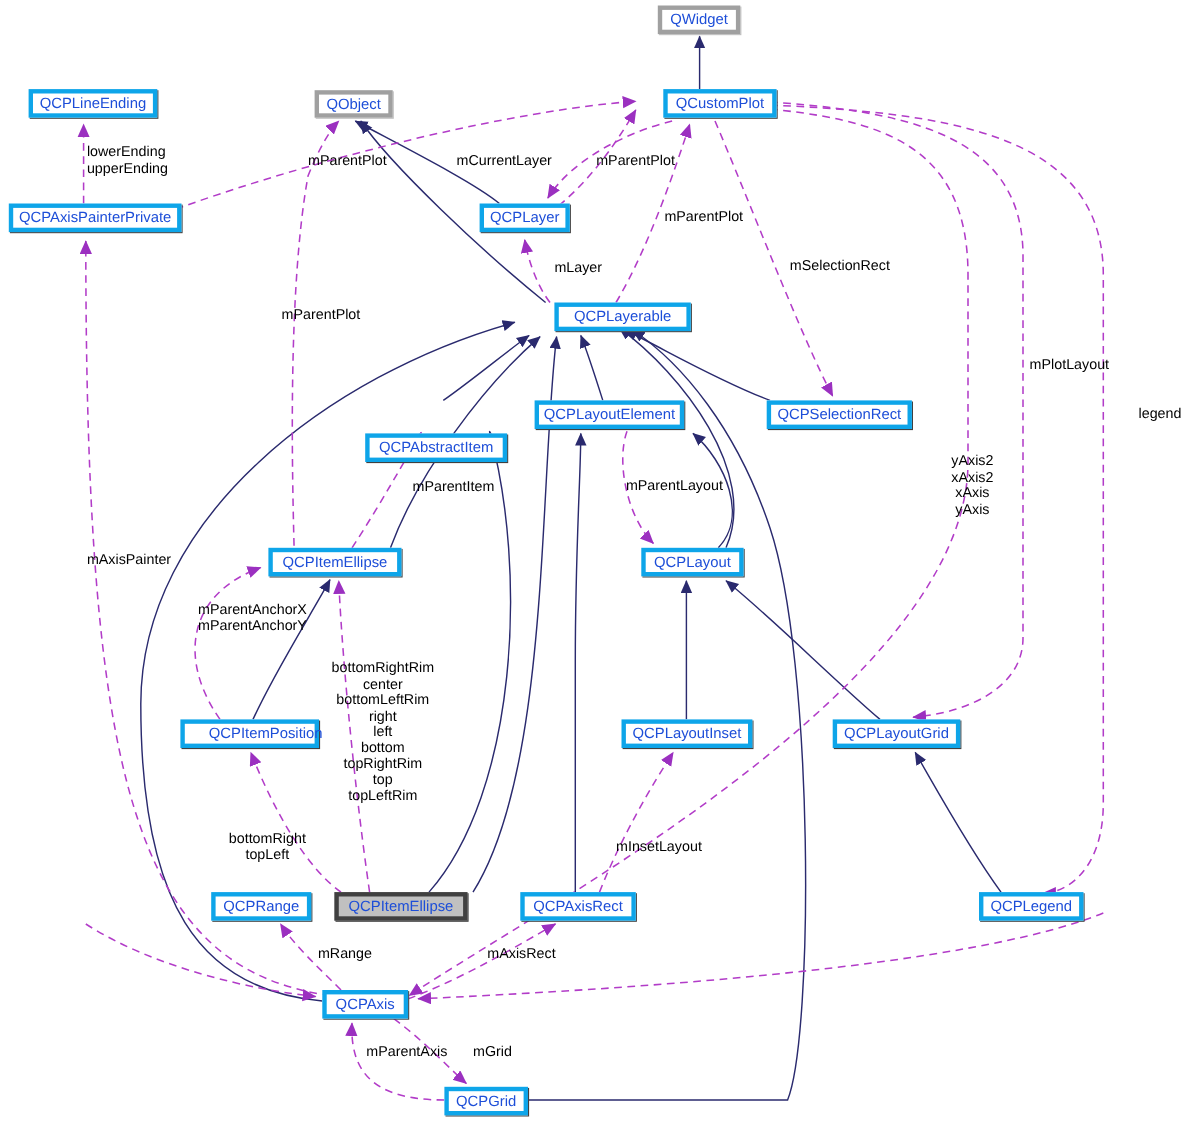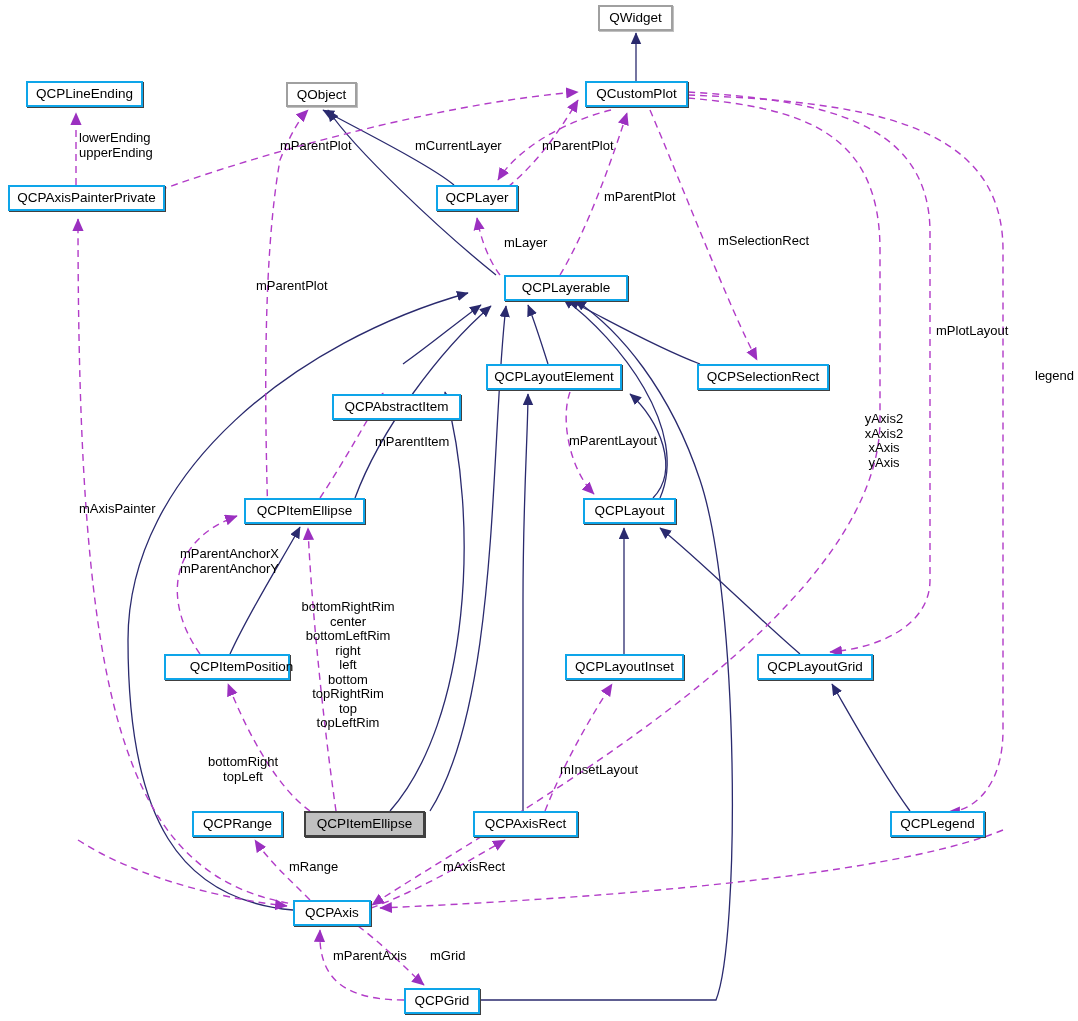--- a/index.html
+++ b/index.html
@@ -7,23 +7,23 @@
     position:relative;
     width:1078px;height:1021px;
     background:#ffffff;
     font-family:"Liberation Sans","DejaVu Sans",sans-serif;
     overflow:hidden;
   }
   #edges{position:absolute;left:0;top:0;width:1078px;height:1021px;}
   .node{
     position:absolute;
     box-sizing:border-box;
-    border:2px solid #0ea5e9;
+    border:4px solid #0ea5e9;
     background:#ffffff;
-    color:#000000;
+    color:#1d4ed8;
     font-size:13.5px;
     line-height:1;
     display:flex;
     align-items:center;
     justify-content:center;
     white-space:nowrap;
     z-index:5;
     box-shadow:1px 1px 0 0 #404040;
   }
   .node.ext{
@@ -150,21 +150,21 @@
     </g>
   </svg>
 
   <div id="nodes">
       <div class="node ext" style="left: 598px; top: 5px; width: 75px; height: 26px;">
         <span>QWidget</span>
       </div>
       <div class="node ext" style="left: 286px; top: 82px; width: 71px; height: 25px;">
         <span>QObject</span>
       </div>
-      <div class="node" style="left: 585px; top: 81px; width: 103px; height: 26px;">
+      <div class="node" style="left: 603px; top: 81px; width: 103px; height: 26px;">
         <span>QCustomPlot</span>
       </div>
       <div class="node" style="left: 26px; top: 81px; width: 117px; height: 26px;">
         <span>QCPLineEnding</span>
       </div>
       <div class="node" style="left: 8px; top: 185px; width: 157px; height: 26px;">
         <span>QCPAxisPainterPrivate</span>
       </div>
       <div class="node" style="left: 436px; top: 185px; width: 82px; height: 26px;">
         <span>QCPLayer</span>

